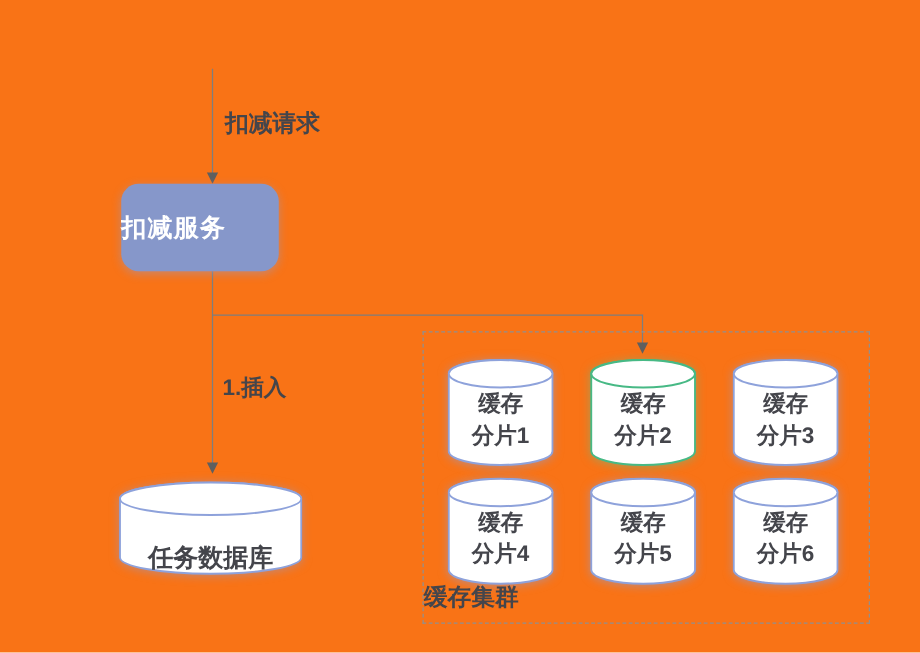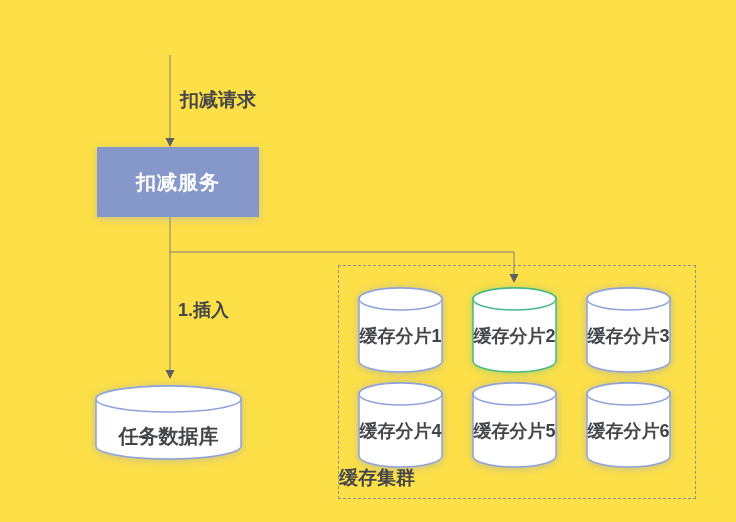--- a/index.html
+++ b/index.html
@@ -1,21 +1,21 @@
 <!DOCTYPE html>
 <html style="--service-box-bg: #8697CA; --service-box-text: #FFFFFF; --cyl-blue: #8EA2DB; --cyl-green: #47B985; --line: #7E7E7E; --arrow: #5F5F5F; --text: #44454B; --dashed-border: #909090;"><head>
 <meta charset="utf-8">
 <style>
   html, body { margin: 0; padding: 0; background: #ffffff; }
   body { font-family: "Liberation Sans", "DejaVu Sans", sans-serif; }
   .canvas {
     position: relative;
     width: 736px;
     height: 522px;
-    background: #fde047;
+    background: #f97316;
     overflow: hidden;
     color: var(--text, #44454B);
   }
   .connectors {
     position: absolute;
     left: 0; top: 0;
     pointer-events: none;
   }
   .connectors .flow-line {
     stroke: var(--line, #7E7E7E);
@@ -34,27 +34,28 @@
     color: var(--text, #44454B);
     white-space: nowrap;
   }
   .label-request { left: 180px; top: 88px; font-size: 19px; }
   .label-insert  { left: 178px; top: 299px; }
   .label-cache   { left: 367px; top: 206px; }
 
   .service-box {
     position: absolute;
     left: 97px; top: 147px;
-    width: 162px; height: 70px;
+    width: 126px; height: 70px;
     background: var(--service-box-bg, #8697CA);
     box-shadow: 0 2px 8px rgba(140, 160, 220, 0.45);
-    display: flex; align-items: center; justify-content: center;
+    display: flex; align-items: center; justify-content: flex-start;
     font-size: 20px; font-weight: 700;
     color: var(--service-box-text, #FFFFFF);
     letter-spacing: 1px;
+    border-radius: 14px;
   }
 
   .cluster-box {
     position: absolute;
     left: 338px; top: 265px;
     width: 358px; height: 234px;
     border: 1px dashed var(--dashed-border, #909090);
     box-sizing: border-box;
   }
   .cluster-title {
@@ -77,32 +78,32 @@
   .cyl-svg { position: absolute; left: 0; top: 0; display: block; }
   .cyl-svg path, .cyl-svg ellipse { fill: #ffffff; stroke-width: 1.5; }
   .cyl-blue  .cyl-svg path, .cyl-blue  .cyl-svg ellipse { stroke: var(--cyl-blue, #8EA2DB); }
   .cyl-green .cyl-svg path, .cyl-green .cyl-svg ellipse { stroke: var(--cyl-green, #47B985); }
   .cyl-blue  .cyl-svg { filter: drop-shadow(0 1px 4px rgba(140,160,220,0.55)); }
   .cyl-green .cyl-svg { filter: drop-shadow(0 1px 4px rgba(90,195,150,0.5)); }
   .shard-label {
     position: absolute; left: 0; top: 0;
     width: 100%; height: 100%;
     box-sizing: border-box; padding-top: 12px;
-    display: flex; flex-direction: row;
+    display: flex; flex-direction: column;
     align-items: center; justify-content: center;
     font-size: 18px; line-height: 25px; font-weight: 600;
     color: var(--text, #44454B);
     text-align: center;
   }
 
   .task-db { position: relative; width: 147px; height: 76px; }
   .task-db-wrap { position: absolute; left: 95px; top: 385px; }
   .task-db .cyl-svg { filter: drop-shadow(0 1px 4px rgba(140,160,220,0.5)); }
   .task-db-label {
-    position: absolute; left: 0; top: 6px;
+    position: absolute; left: 0; top: 16px;
     width: 100%; height: 100%;
     box-sizing: border-box; padding-top: 14px;
     display: flex; align-items: center; justify-content: center;
     font-size: 20px; font-weight: 600;
     color: var(--text, #44454B);
   }
 </style>
 </head>
 <body>
 

